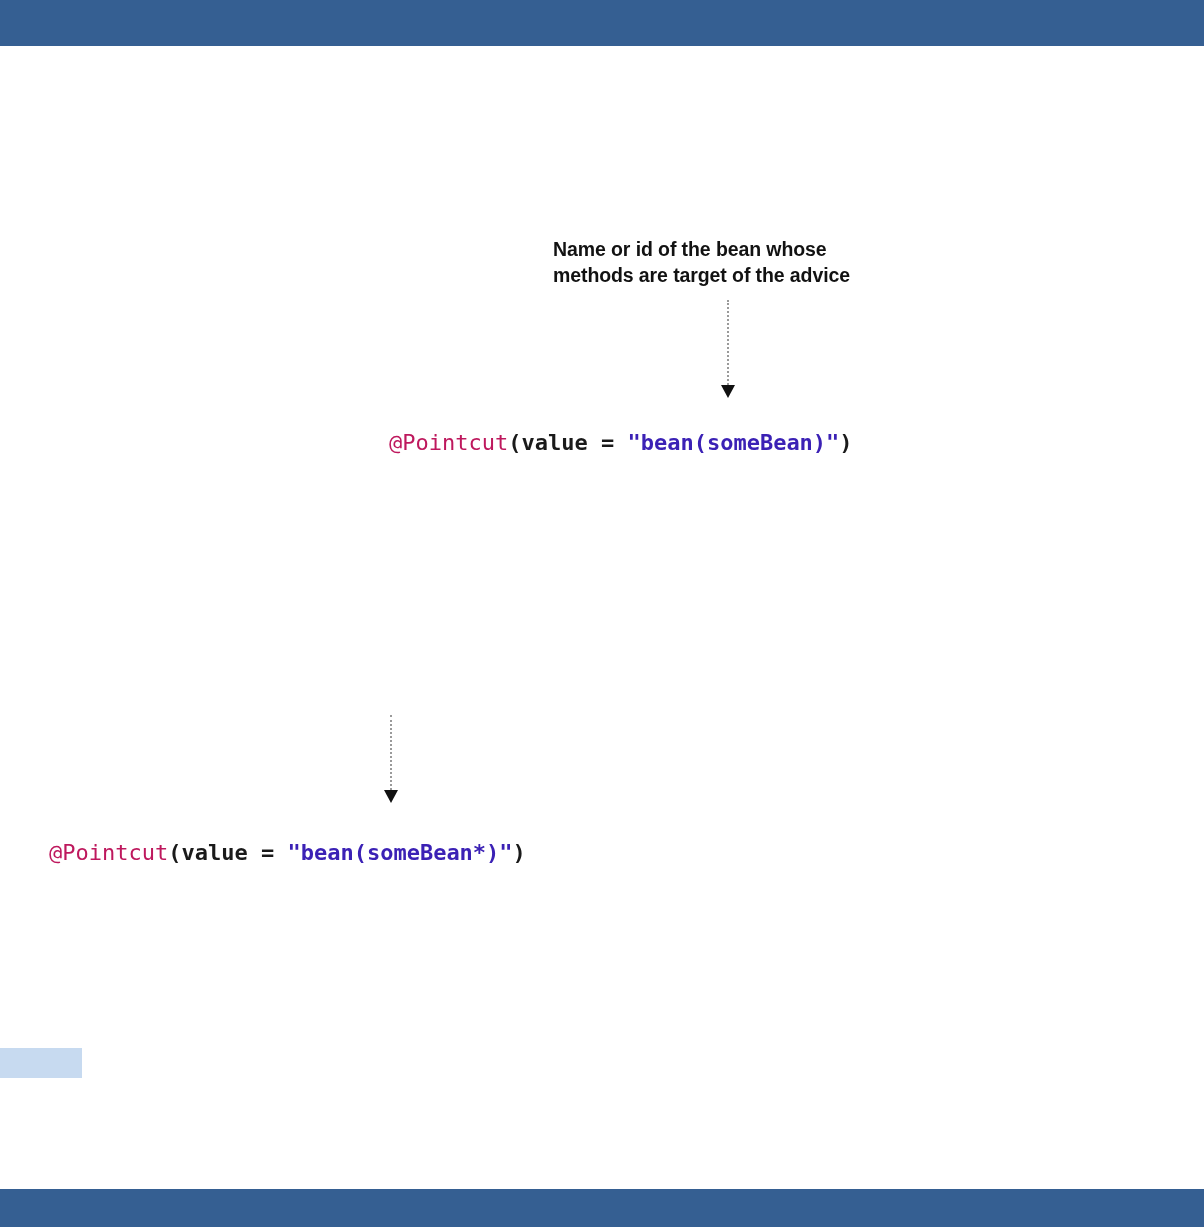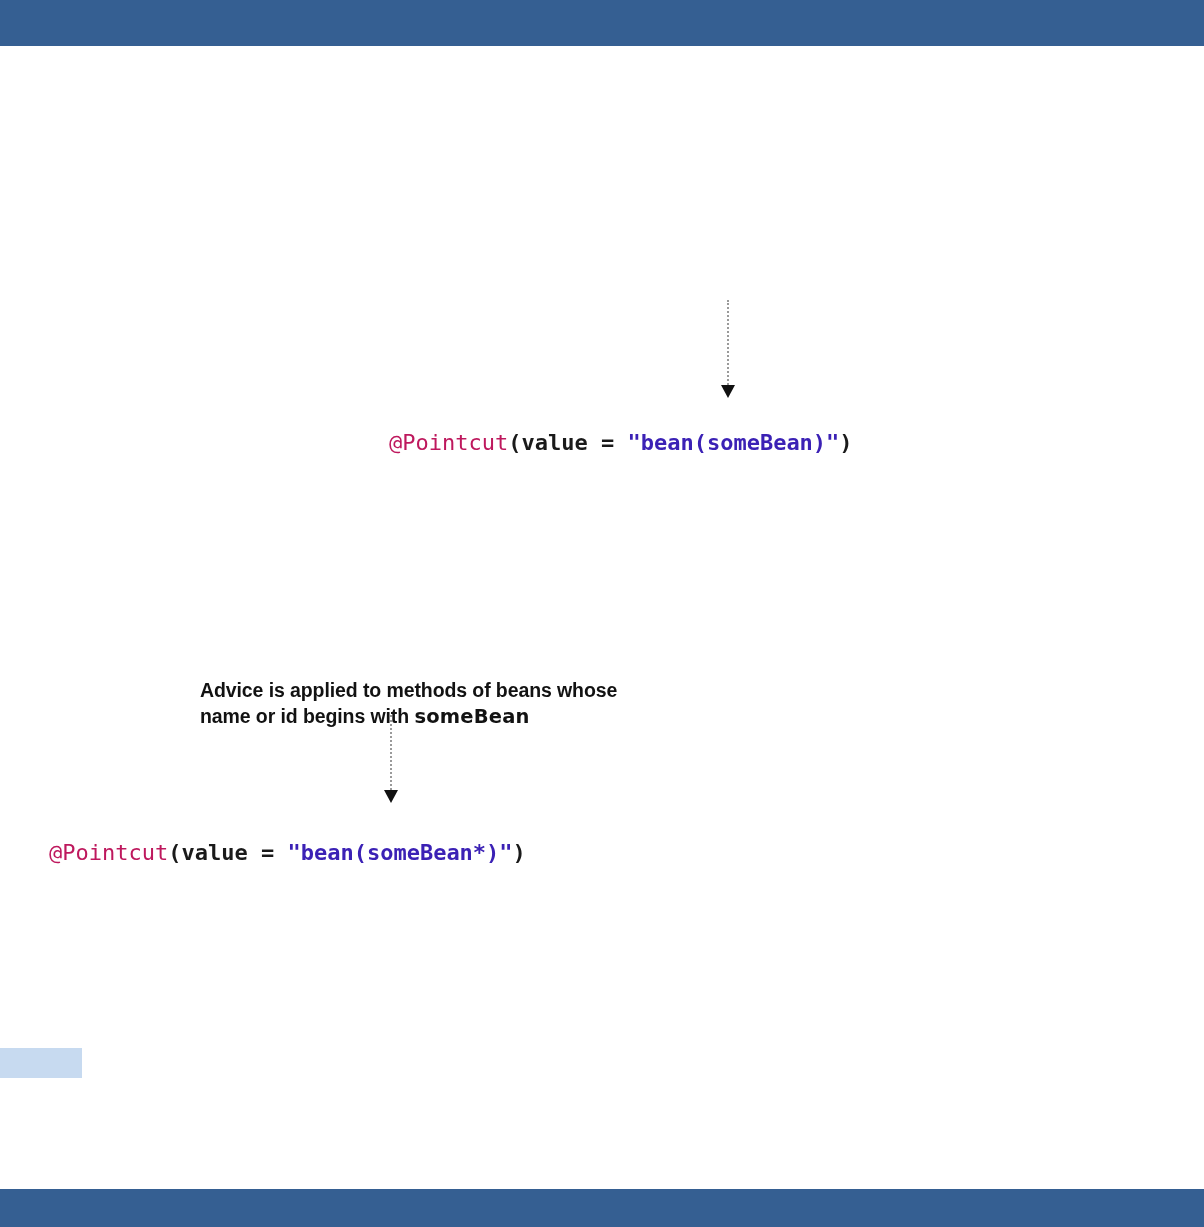--- a/index.html
+++ b/index.html
@@ -109,33 +109,31 @@
   #code-bean-name   { left: 336px; top: 405px; }
   #code-bean-prefix { left: -4px;  top: 815px; }
 </style>
 </head>
 <body>
 
 <div id="slide">
 
   <div id="header-band" class="band"></div>
 
+  <div id="annotation-bean-name" class="annotation">Name or id of the bean whose methods are target of the advice</div>
 
   <div id="connector-bean-name" class="connector">
     <div class="stem"></div>
     <div class="head"></div>
   </div>
 
   <div id="code-bean-name" class="code-line">
     <span class="tok-annotation">@Pointcut</span><span class="tok-plain">(</span><span class="tok-plain">value</span><span class="tok-plain"> = </span><span class="tok-string">"bean(someBean)"</span><span class="tok-plain">)</span>
   </div>
 
-  <div id="annotation-bean-prefix" class="annotation">
-    <span>Advice is applied to methods of beans whose name or id begins with </span><span class="mono-inline">someBean</span>
-  </div>
 
   <div id="connector-bean-prefix" class="connector">
     <div class="stem"></div>
     <div class="head"></div>
   </div>
 
   <div id="code-bean-prefix" class="code-line">
     <span class="tok-annotation">@Pointcut</span><span class="tok-plain">(</span><span class="tok-plain">value</span><span class="tok-plain"> = </span><span class="tok-string">"bean(someBean*)"</span><span class="tok-plain">)</span>
   </div>
 

